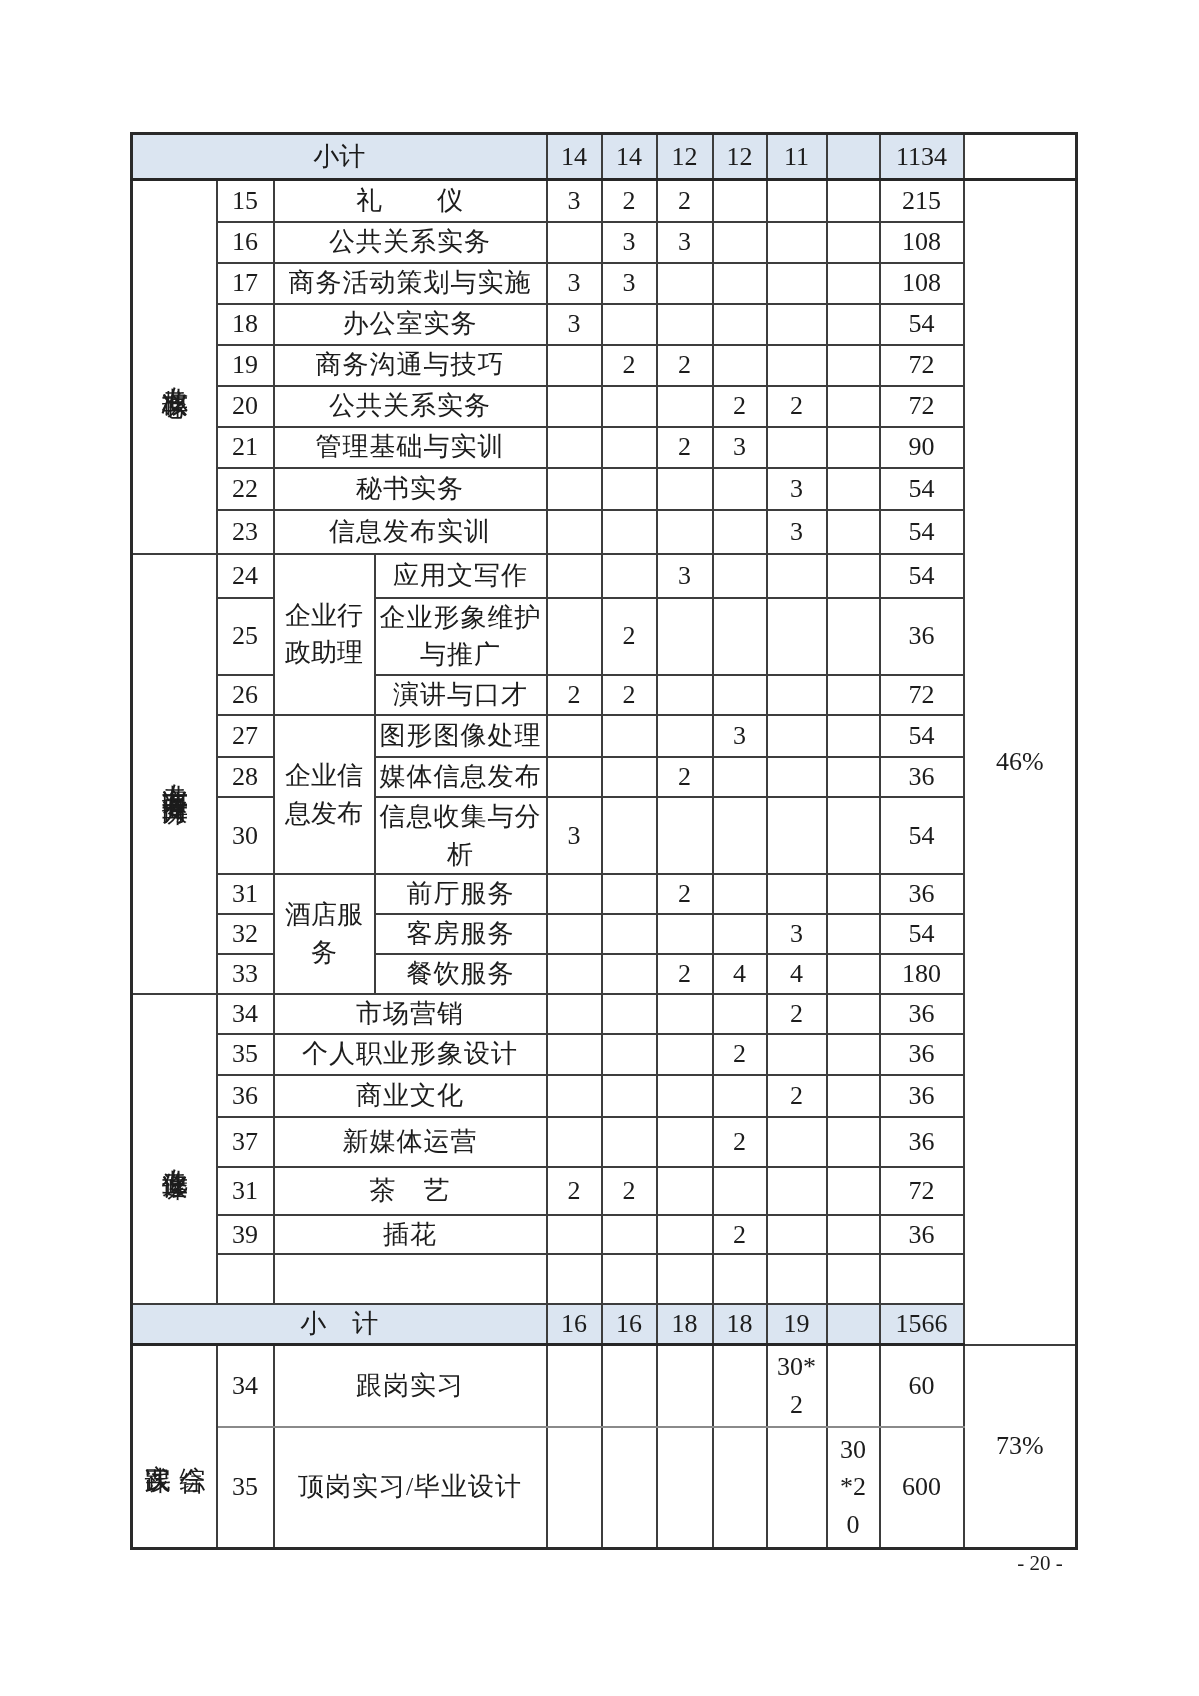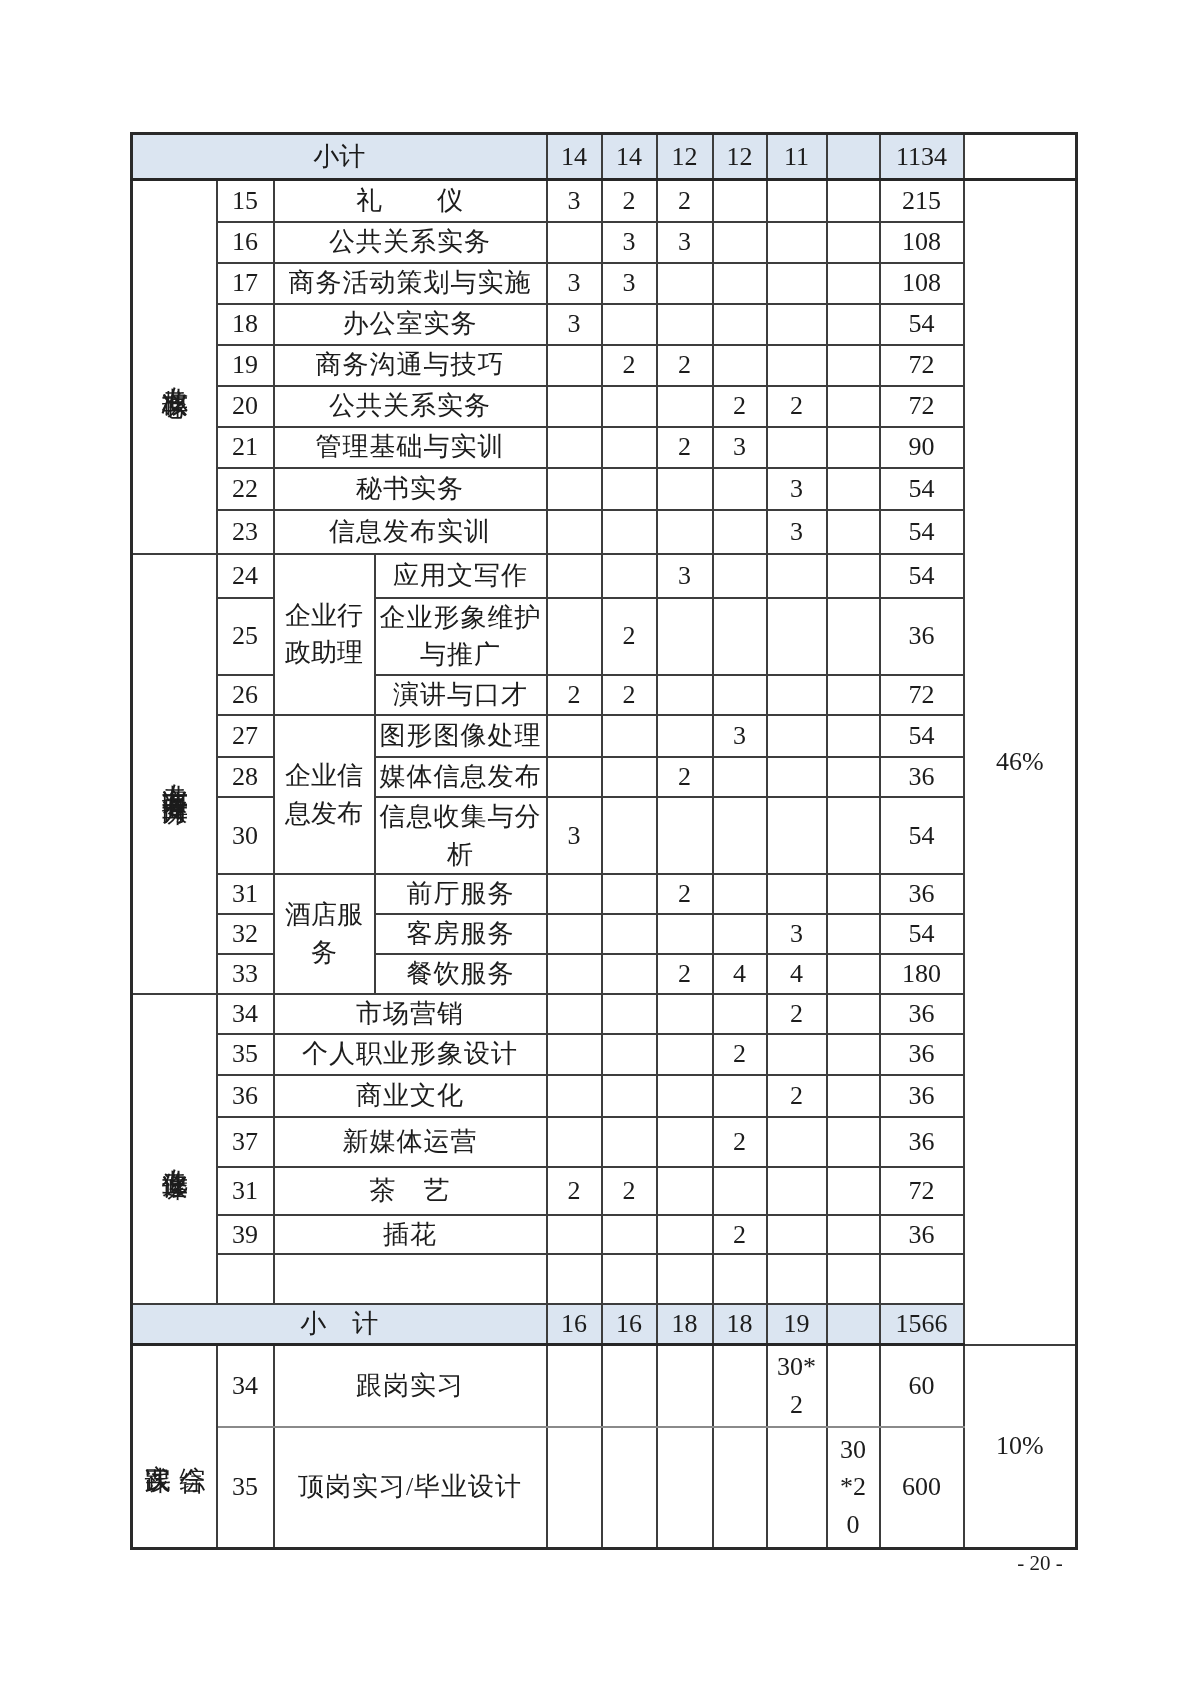--- a/index.html
+++ b/index.html
@@ -373,21 +373,21 @@
         <td>34</td>
         <td colspan="2" class="namecell">跟岗实习</td>
         <td></td>
         <td></td>
         <td></td>
         <td></td>
         <td>30*
 2</td>
         <td></td>
         <td>60</td>
-        <td rowspan="2" class="pct">10%</td>
+        <td rowspan="2" class="pct">73%</td>
       </tr>
       <tr style="height:122px">
         <td>35</td>
         <td colspan="2" class="namecell">顶岗实习/毕业设计</td>
         <td></td>
         <td></td>
         <td></td>
         <td></td>
         <td></td>
         <td>30

